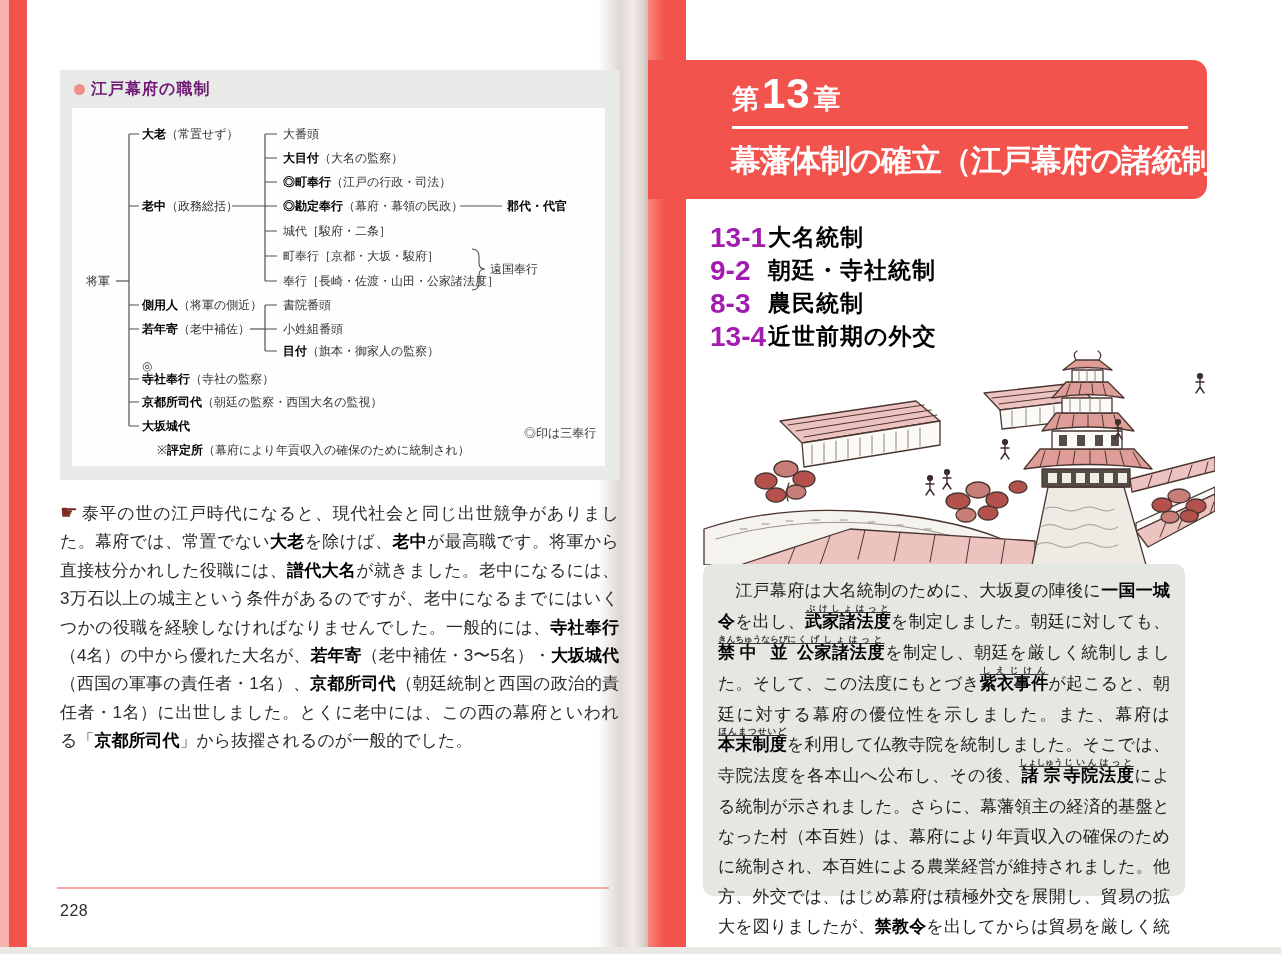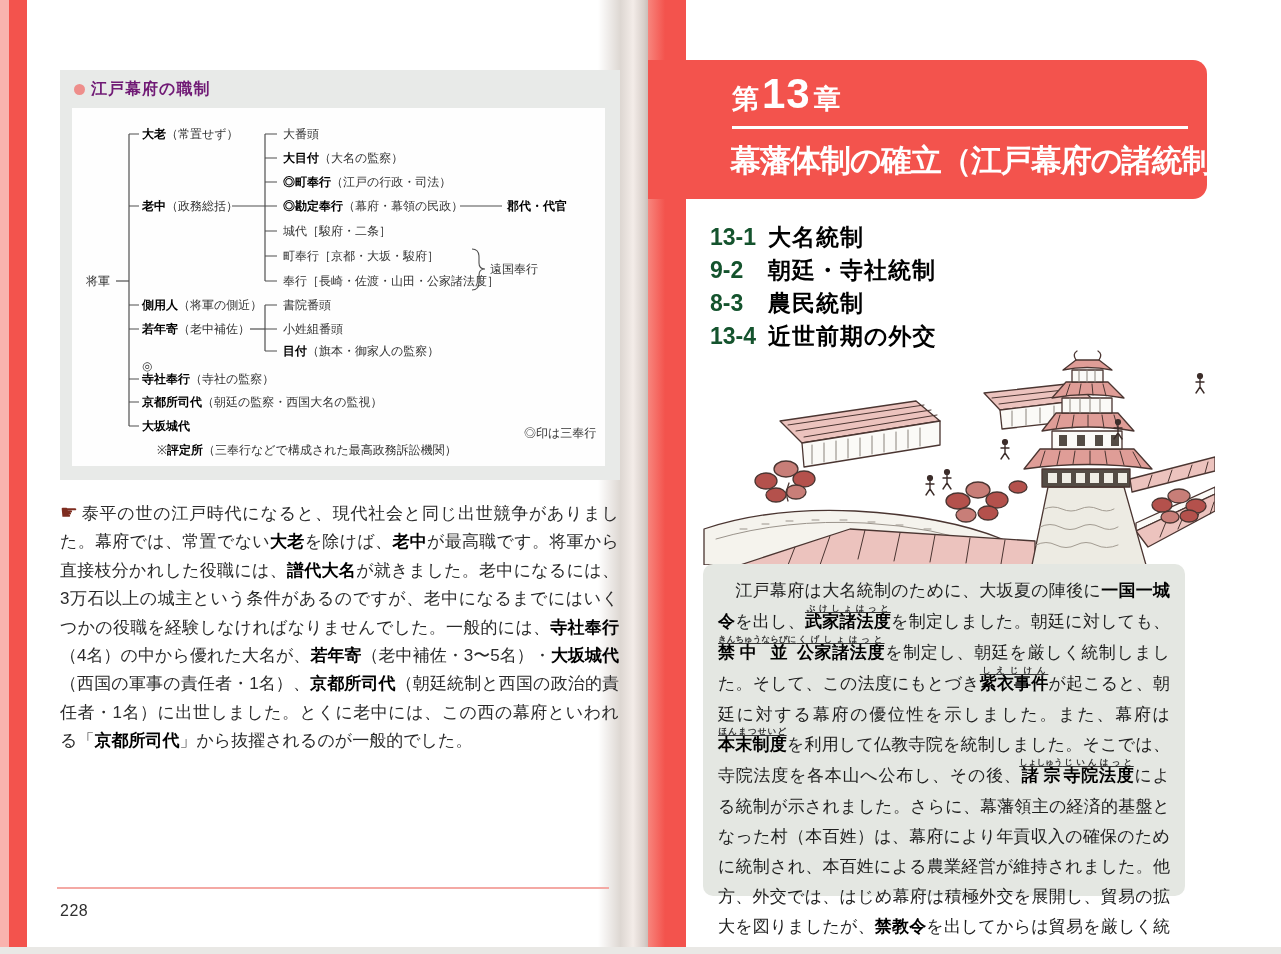--- a/index.html
+++ b/index.html
@@ -41,21 +41,21 @@
   .ch-num{position:absolute;left:84px;top:10px;display:flex;align-items:baseline;font-weight:bold;}
   .ch-pre,.ch-suf{font-size:27px;}
   .ch-13{font-size:42px;padding:0 3px;letter-spacing:1px;}
   .ch-div{position:absolute;left:84px;top:66px;width:456px;height:3px;background:#fff;}
   .ch-title{position:absolute;left:82px;top:80px;font-size:31px;font-weight:bold;
             letter-spacing:-1px;white-space:nowrap;}
 
   
   .sections{position:absolute;left:710px;top:221px;}
   .sec-row{height:33px;display:flex;align-items:center;}
-  .sec-num{color:#14532d;font-weight:bold;font-size:23px;width:58px;}
+  .sec-num{color:#a21caf;font-weight:bold;font-size:28px;width:58px;}
   .sec-label{color:#000000;font-weight:bold;font-size:23px;letter-spacing:1px;}
 
   
   .illus{position:absolute;left:700px;top:350px;width:515px;height:215px;}
 
   
   .summary{position:absolute;left:703px;top:564px;width:482px;height:332px;background:#e4e7e2;
            border-radius:10px;padding:11px 15px;box-sizing:border-box;
            font-family:"DejaVu Serif","Liberation Serif",serif;font-size:17px;line-height:30px;
            text-align:justify;color:#1e1e1e;}
@@ -107,21 +107,21 @@
       <div class="tnode" style="left:211px;top:74px"><b>◎町奉行</b><span>（江戸の行政・司法）</span></div>
       <div class="tnode" style="left:211px;top:98px"><b>◎勘定奉行</b><span>（幕府・幕領の民政）</span></div>
       <div class="tnode" style="left:211px;top:123px"><span>城代［駿府・二条］</span></div>
       <div class="tnode" style="left:211px;top:148px"><span>町奉行［京都・大坂・駿府］</span></div>
       <div class="tnode" style="left:211px;top:173px"><span>奉行［長崎・佐渡・山田・公家諸法度］</span></div>
       <div class="tnode" style="left:435px;top:98px"><b>郡代・代官</b></div>
       <div class="tnode" style="left:418px;top:161px"><span>遠国奉行</span></div>
       <div class="tnode" style="left:211px;top:197px"><span>書院番頭</span></div>
       <div class="tnode" style="left:211px;top:221px"><span>小姓組番頭</span></div>
       <div class="tnode" style="left:211px;top:243px"><b>目付</b><span>（旗本・御家人の監察）</span></div>
-      <div class="tnode tnote" style="left:85px;top:342px"><span>※</span><b>評定所</b><span>（三奉行などで構成された最高政務訴訟機関）</span></div>
+      <div class="tnode tnote" style="left:85px;top:342px"><span>※</span><b>評定所</b><span>（幕府により年貢収入の確保のために統制され）</span></div>
       <div class="tnode tnote" style="left:452px;top:325px"><span>◎印は三奉行</span></div>
     </div>
   </div>
 
   <div class="para">
     <span class="hand">☛</span><span><span>泰平の世の江戸時代になると、現代社会と同じ出世競争がありました。幕府では、常置でない</span><b>大老</b><span>を除けば、</span><b>老中</b><span>が最高職です。将軍から直接枝分かれした役職には、</span><b>譜代大名</b><span>が就きました。老中になるには、3万石以上の城主という条件があるのですが、老中になるまでにはいくつかの役職を経験しなければなりませんでした。一般的には、</span><b>寺社奉行</b><span>（4名）の中から優れた大名が、</span><b>若年寄</b><span>（老中補佐・3〜5名）・</span><b>大坂城代</b><span>（西国の軍事の責任者・1名）、</span><b>京都所司代</b><span>（朝廷統制と西国の政治的責任者・1名）に出世しました。とくに老中には、この西の幕府といわれる「</span><b>京都所司代</b><span>」から抜擢されるのが一般的でした。</span></span>
   </div>
 
   <div class="pgline"></div>
   <div class="pgnum">228</div>

